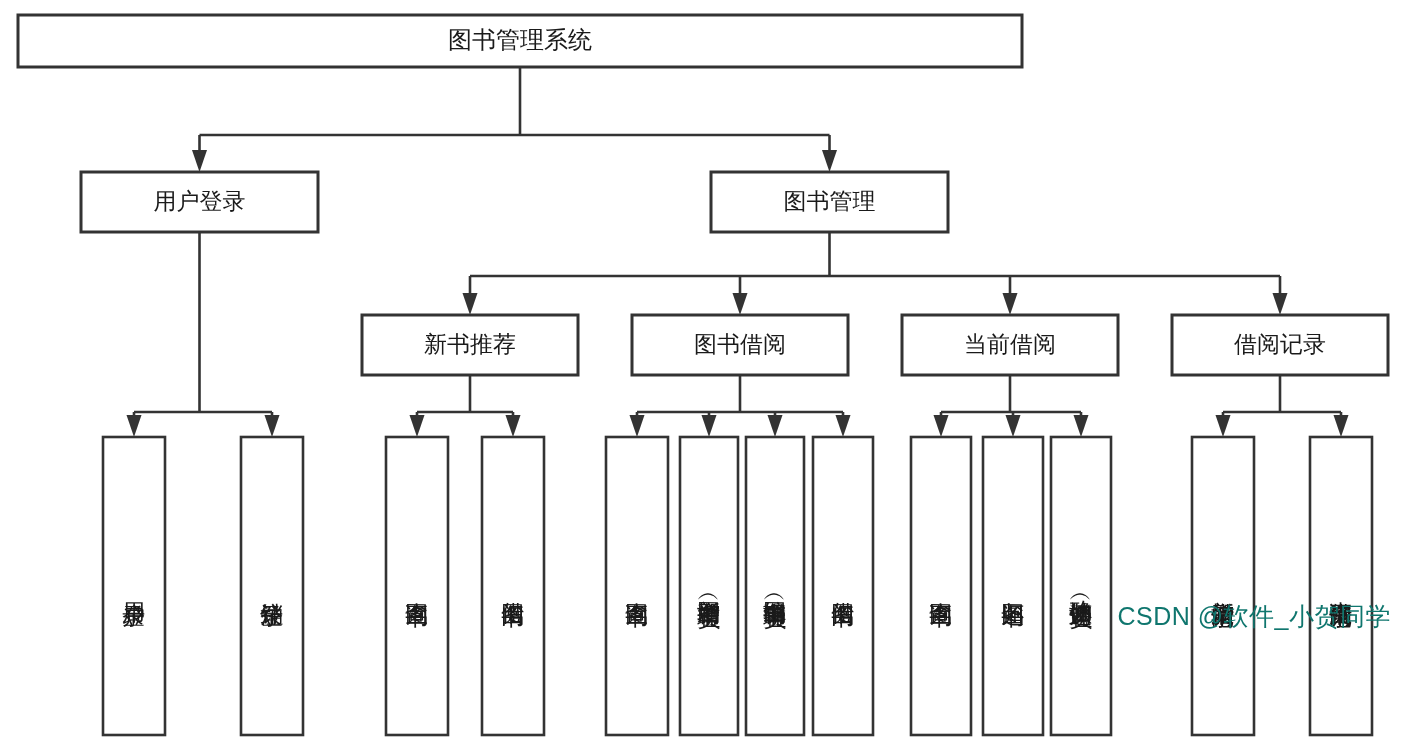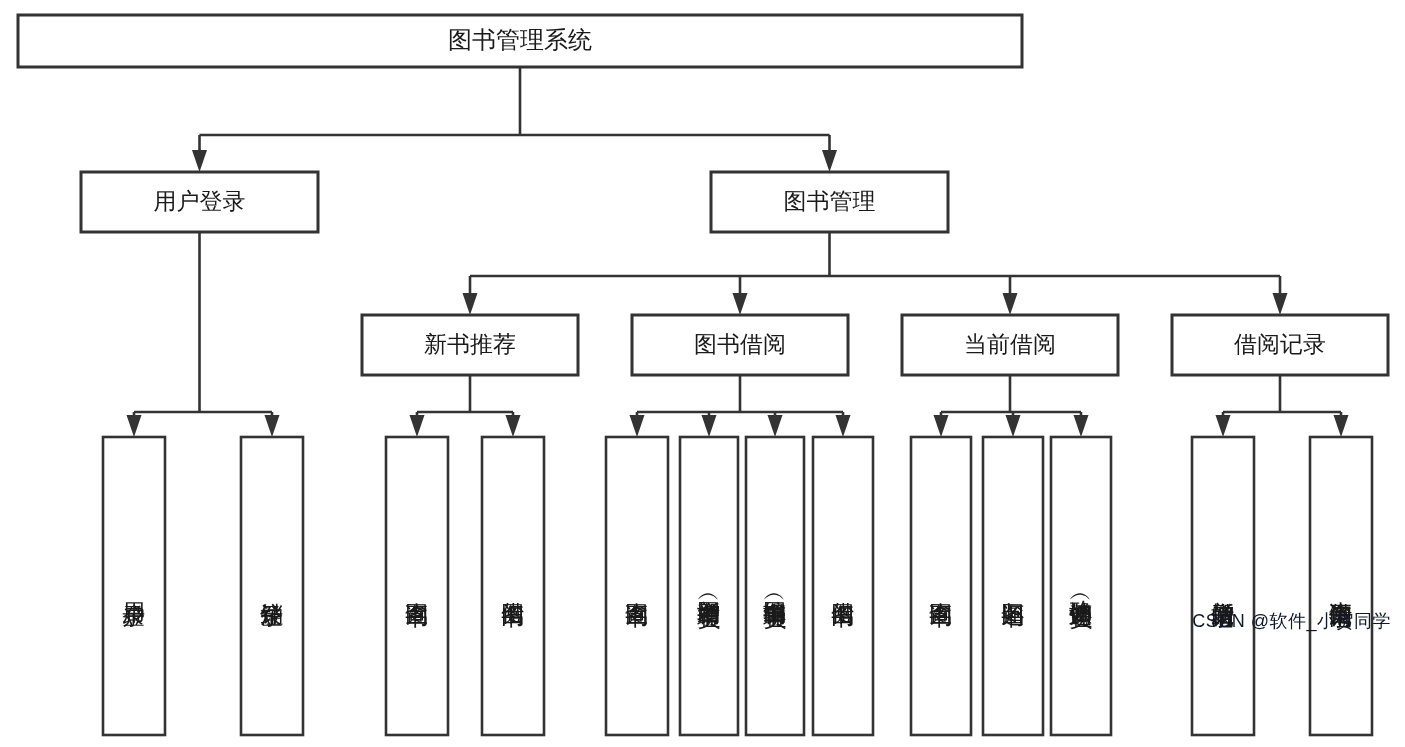--- a/index.html
+++ b/index.html
@@ -76,22 +76,22 @@
     color: #1a1a1a;
     letter-spacing: 1px;
     white-space: nowrap;
     text-align: center;
   }
   .watermark {
     position: absolute;
     right: 14px;
     bottom: 6px;
     font-family: "Liberation Sans", "DejaVu Sans", sans-serif;
-    font-size: 18px;
-    color: #0f172a;
+    font-size: 25px;
+    color: #0f766e;
     white-space: nowrap;
     letter-spacing: 0.5px;
   }
 </style>
 </head>
 <body>
 
 <div id="diagram-root">
 
   <svg class="flow" viewBox="0 0 1405 747" xmlns="http://www.w3.org/2000/svg">

